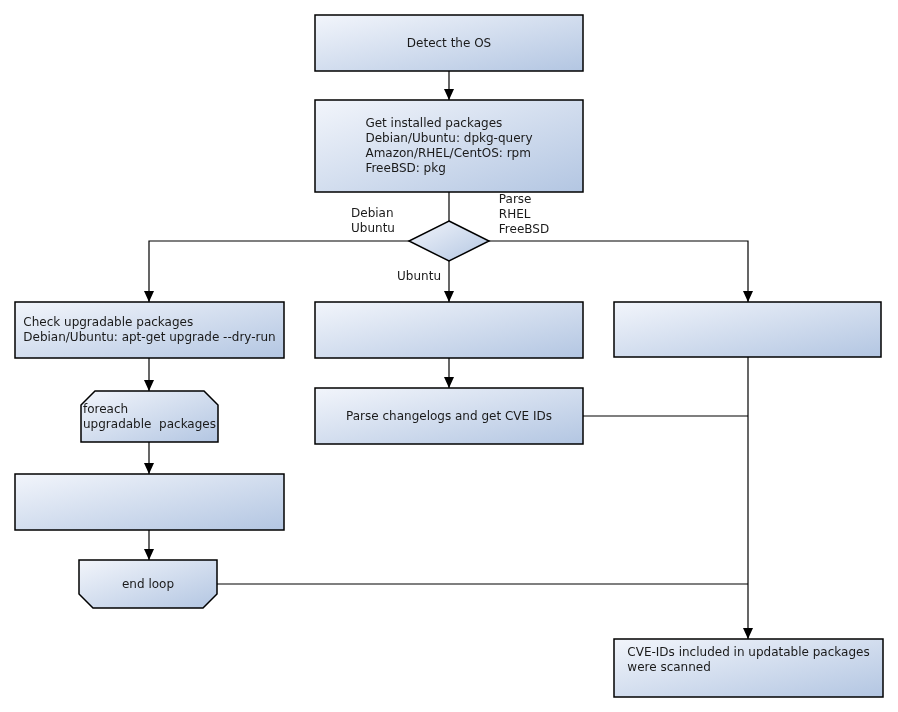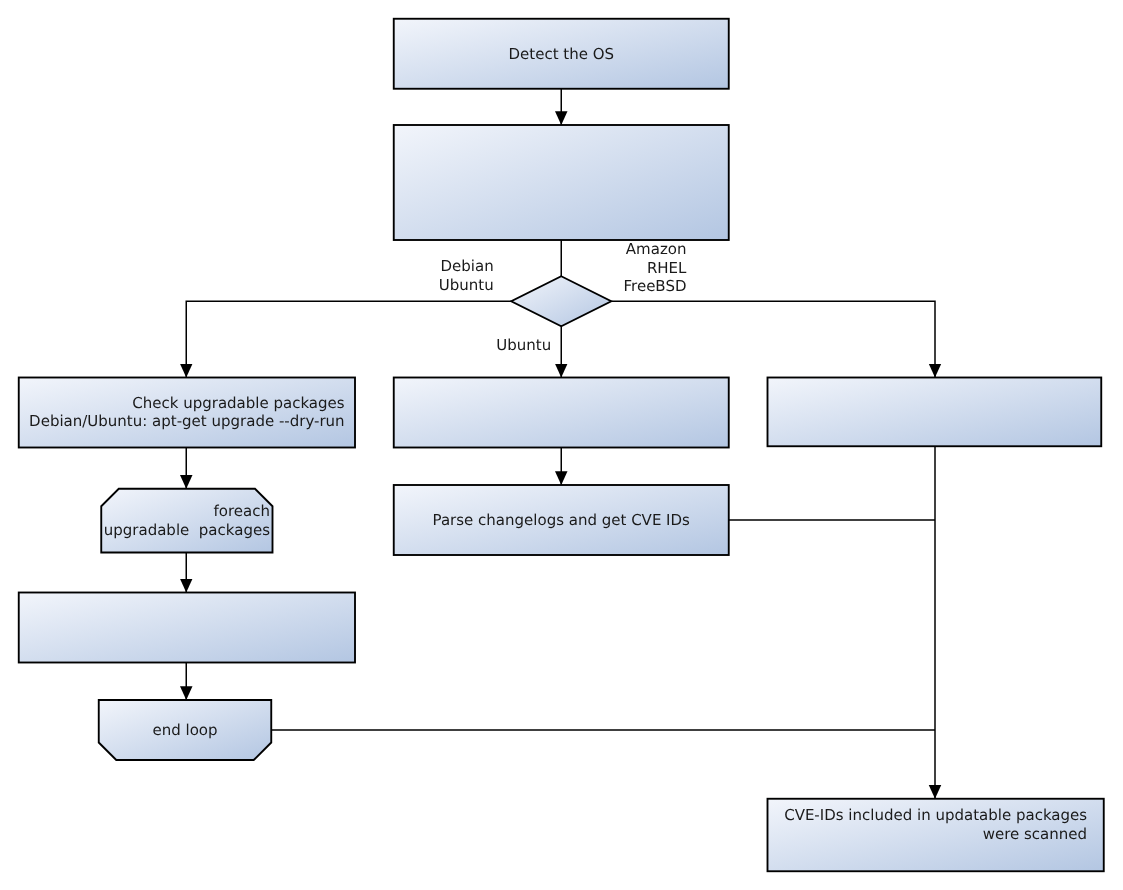--- a/index.html
+++ b/index.html
@@ -4,21 +4,21 @@
 <style>
   html,body{margin:0;padding:0;background:#ffffff;}
   .canvas{
     position:relative;width:898px;height:712px;background:#ffffff;
     font-family:"DejaVu Sans","Liberation Sans",sans-serif;
     color:#1a1a1a;overflow:hidden;
   }
   .canvas svg{position:absolute;left:0;top:0;}
   .lbl{
     position:absolute;display:flex;align-items:center;justify-content:center;
-    text-align:right;white-space:pre-wrap;font-size:12px;line-height:15px;
+    text-align:left;white-space:pre-wrap;font-size:12px;line-height:15px;
     pointer-events:none;
   }
   .lbl.small{font-size:10.5px;}
   .lbl.right{justify-content:flex-end;text-align:right;}
 </style>
 </head>
 <body>
 
 <div class="canvas">
 
@@ -57,29 +57,33 @@
       <rect x="15" y="474" width="269" height="56"></rect>
       <polygon points="79,560 217,560 217,594 203,608 93,608 79,594"></polygon>
       <rect x="315" y="302" width="268" height="56"></rect>
       <rect x="315" y="388" width="268" height="56"></rect>
       <rect x="614" y="302" width="267" height="55"></rect>
       <rect x="614" y="639" width="269" height="58"></rect>
     </g>
   </svg>
 
   <div class="lbl" style="left:315px;top:15px;width:268px;height:56px">Detect the OS</div>
+  <div class="lbl" style="left:315px;top:100px;width:268px;height:92px">Get installed packages
+Debian/Ubuntu: dpkg-query
+Amazon/RHEL/CentOS: rpm
+FreeBSD: pkg</div>
   <div class="lbl" style="left:81px;top:391px;width:137px;height:51px">foreach
 upgradable  packages</div>
   <div class="lbl" style="left:15px;top:302px;width:269px;height:56px">Check upgradable packages
 Debian/Ubuntu: apt-get upgrade --dry-run</div>
   <div class="lbl" style="left:79px;top:560px;width:138px;height:48px">end loop</div>
   <div class="lbl" style="left:315px;top:388px;width:268px;height:56px">Parse changelogs and get CVE IDs</div>
   <div class="lbl" style="left:614px;top:639px;width:269px;height:42px">CVE-IDs included in updatable packages
 were scanned</div>
 
   <div class="lbl" style="left:338px;top:206px;width:70px;height:30px">Debian
 Ubuntu</div>
-  <div class="lbl" style="left:489px;top:192px;width:70px;height:45px">Amazon
+  <div class="lbl" style="left:489px;top:192px;width:70px;height:45px">Parse
 RHEL
 FreeBSD</div>
   <div class="lbl right" style="left:381px;top:268px;width:60px;height:16px">Ubuntu</div>
 
 </div>
 
 </body></html>

